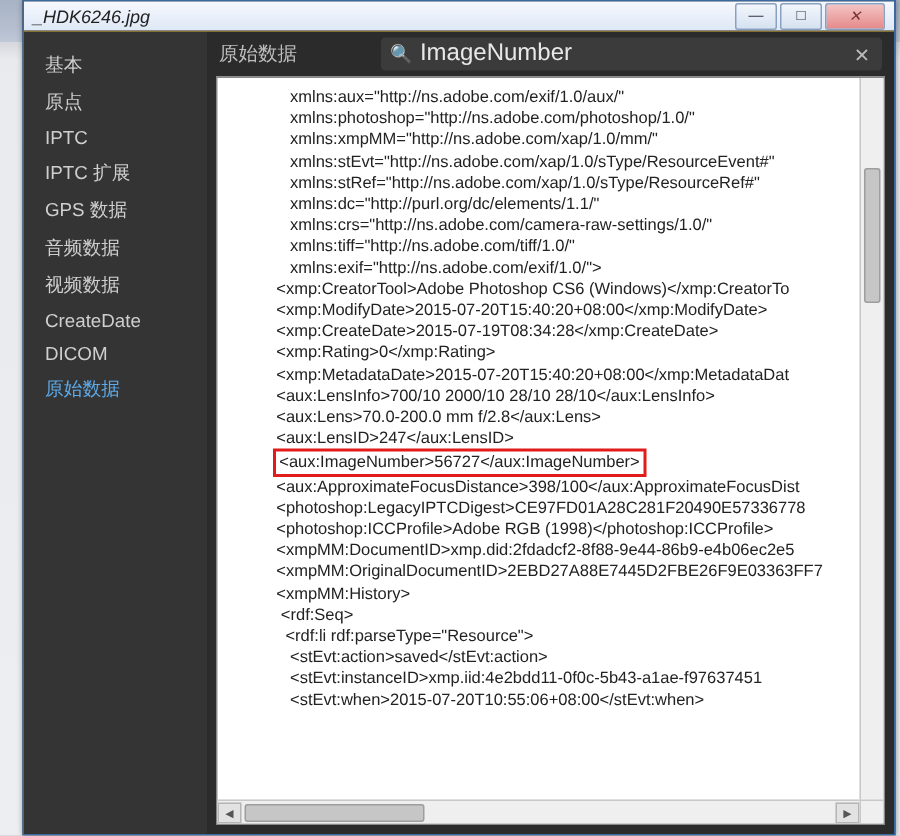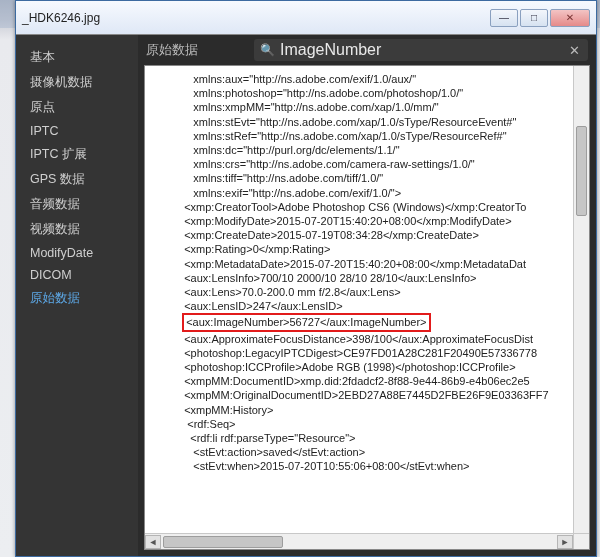--- a/index.html
+++ b/index.html
@@ -28,28 +28,29 @@
     top: 0;
     width: 582px;
     height: 557px;
     background: #2f2f2f;
     border: 1px solid #3c6aa0;
     box-shadow: 0 0 4px rgba(0,0,0,.4);
     display:flex;
     flex-direction:column;
   }
   .titlebar {
-    height: 34px;
+    height: 20px;
     background: linear-gradient(#f6f9fe,#dfe8f6);
     display:flex;
     align-items:center;
     padding:0 6px;
     font-size:12px;
     color:#222;
     border-bottom:1px solid #888;
+    font-style:italic;
   }
   .titlebar .title { flex:1; }
   .titlebar .wbtn {
     width:28px;height:18px;
     border:1px solid #8aa0bf;
     border-radius:2px;
     background:linear-gradient(#f3f6fb,#d6e2f1);
     display:flex;align-items:center;justify-content:center;
     font-size:10px;color:#334;
     margin-left:2px;
@@ -170,28 +171,27 @@
   <div class="titlebar">
     <span class="title">_HDK6246.jpg</span>
     <span class="wbtn">—</span>
     <span class="wbtn">□</span>
     <span class="wbtn close">✕</span>
   </div>
 
   <div class="body">
     <div class="sidebar" id="sidebar">
         <div class="item">基本</div>
-        <div class="item">摄像机数据</div>
         <div class="item">原点</div>
         <div class="item">IPTC</div>
         <div class="item">IPTC 扩展</div>
         <div class="item">GPS 数据</div>
         <div class="item">音频数据</div>
         <div class="item">视频数据</div>
-        <div class="item">ModifyDate</div>
+        <div class="item">CreateDate</div>
         <div class="item">DICOM</div>
         <div class="item active">原始数据</div>
       </div>
 
     <div class="main">
       <div class="toolbar">
         <span class="toolbar-label">原始数据</span>
         <div class="searchwrap">
           <span class="sicon">🔍</span>
           <input type="text" value="ImageNumber" style="">
@@ -221,20 +221,21 @@
             <div class="line">   <span class="hl">&lt;aux:ImageNumber&gt;56727&lt;/aux:ImageNumber&gt;</span></div>
             <div class="line">   &lt;aux:ApproximateFocusDistance&gt;398/100&lt;/aux:ApproximateFocusDist</div>
             <div class="line">   &lt;photoshop:LegacyIPTCDigest&gt;CE97FD01A28C281F20490E57336778</div>
             <div class="line">   &lt;photoshop:ICCProfile&gt;Adobe RGB (1998)&lt;/photoshop:ICCProfile&gt;</div>
             <div class="line">   &lt;xmpMM:DocumentID&gt;xmp.did:2fdadcf2-8f88-9e44-86b9-e4b06ec2e5</div>
             <div class="line">   &lt;xmpMM:OriginalDocumentID&gt;2EBD27A88E7445D2FBE26F9E03363FF7</div>
             <div class="line">   &lt;xmpMM:History&gt;</div>
             <div class="line">    &lt;rdf:Seq&gt;</div>
             <div class="line">     &lt;rdf:li rdf:parseType="Resource"&gt;</div>
             <div class="line">      &lt;stEvt:action&gt;saved&lt;/stEvt:action&gt;</div>
+            <div class="line">      &lt;stEvt:instanceID&gt;xmp.iid:4e2bdd11-0f0c-5b43-a1ae-f97637451</div>
             <div class="line">      &lt;stEvt:when&gt;2015-07-20T10:55:06+08:00&lt;/stEvt:when&gt;</div>
           </div>
         <div class="vscroll">
           <div class="thumb"></div>
         </div>
         <div class="hscroll">
           <div class="btn left">◄</div>
           <div class="thumb"></div>
           <div class="btn right">►</div>
         </div>

